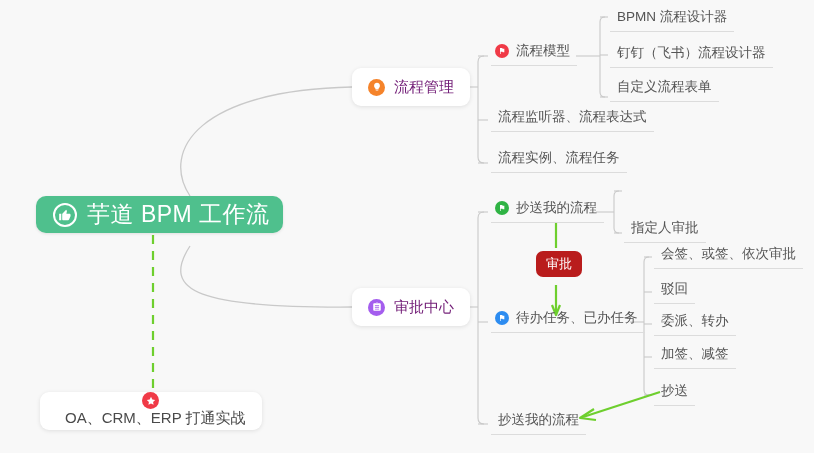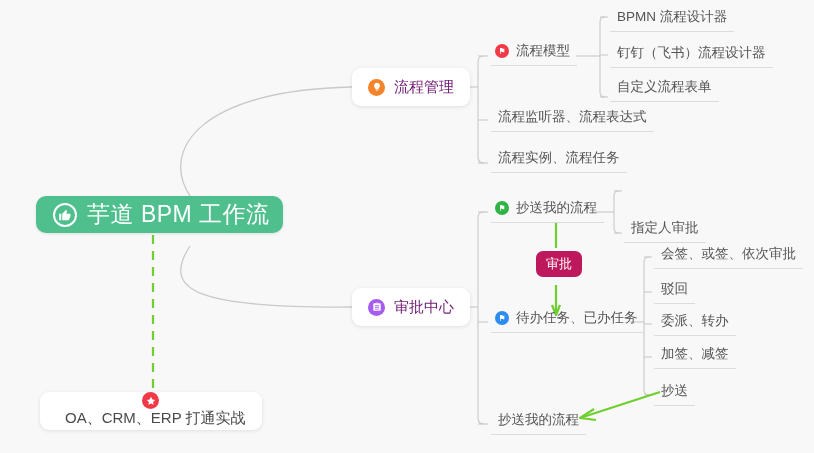--- a/index.html
+++ b/index.html
@@ -55,21 +55,21 @@
     white-space:nowrap;
     line-height:18px;
   }
   .txt.with-icon{padding-left:4px;}
   .txt .label{margin-left:7px;}
   .txt.plain .label{margin-left:0;}
 
   
   .badge{
     position:absolute;
-    background:#be185d;
+    background:#b91c1c;
     color:#ffffff;
     font-size:13px;
     border-radius:7px;
     padding:5px 10px;
     line-height:16px;
   }
 
   
   .ic{display:inline-block;flex:0 0 auto;position:relative;}
   .ic-thumb{width:24px;height:24px;border-radius:50%;border:2px solid #ffffff;box-sizing:border-box;

